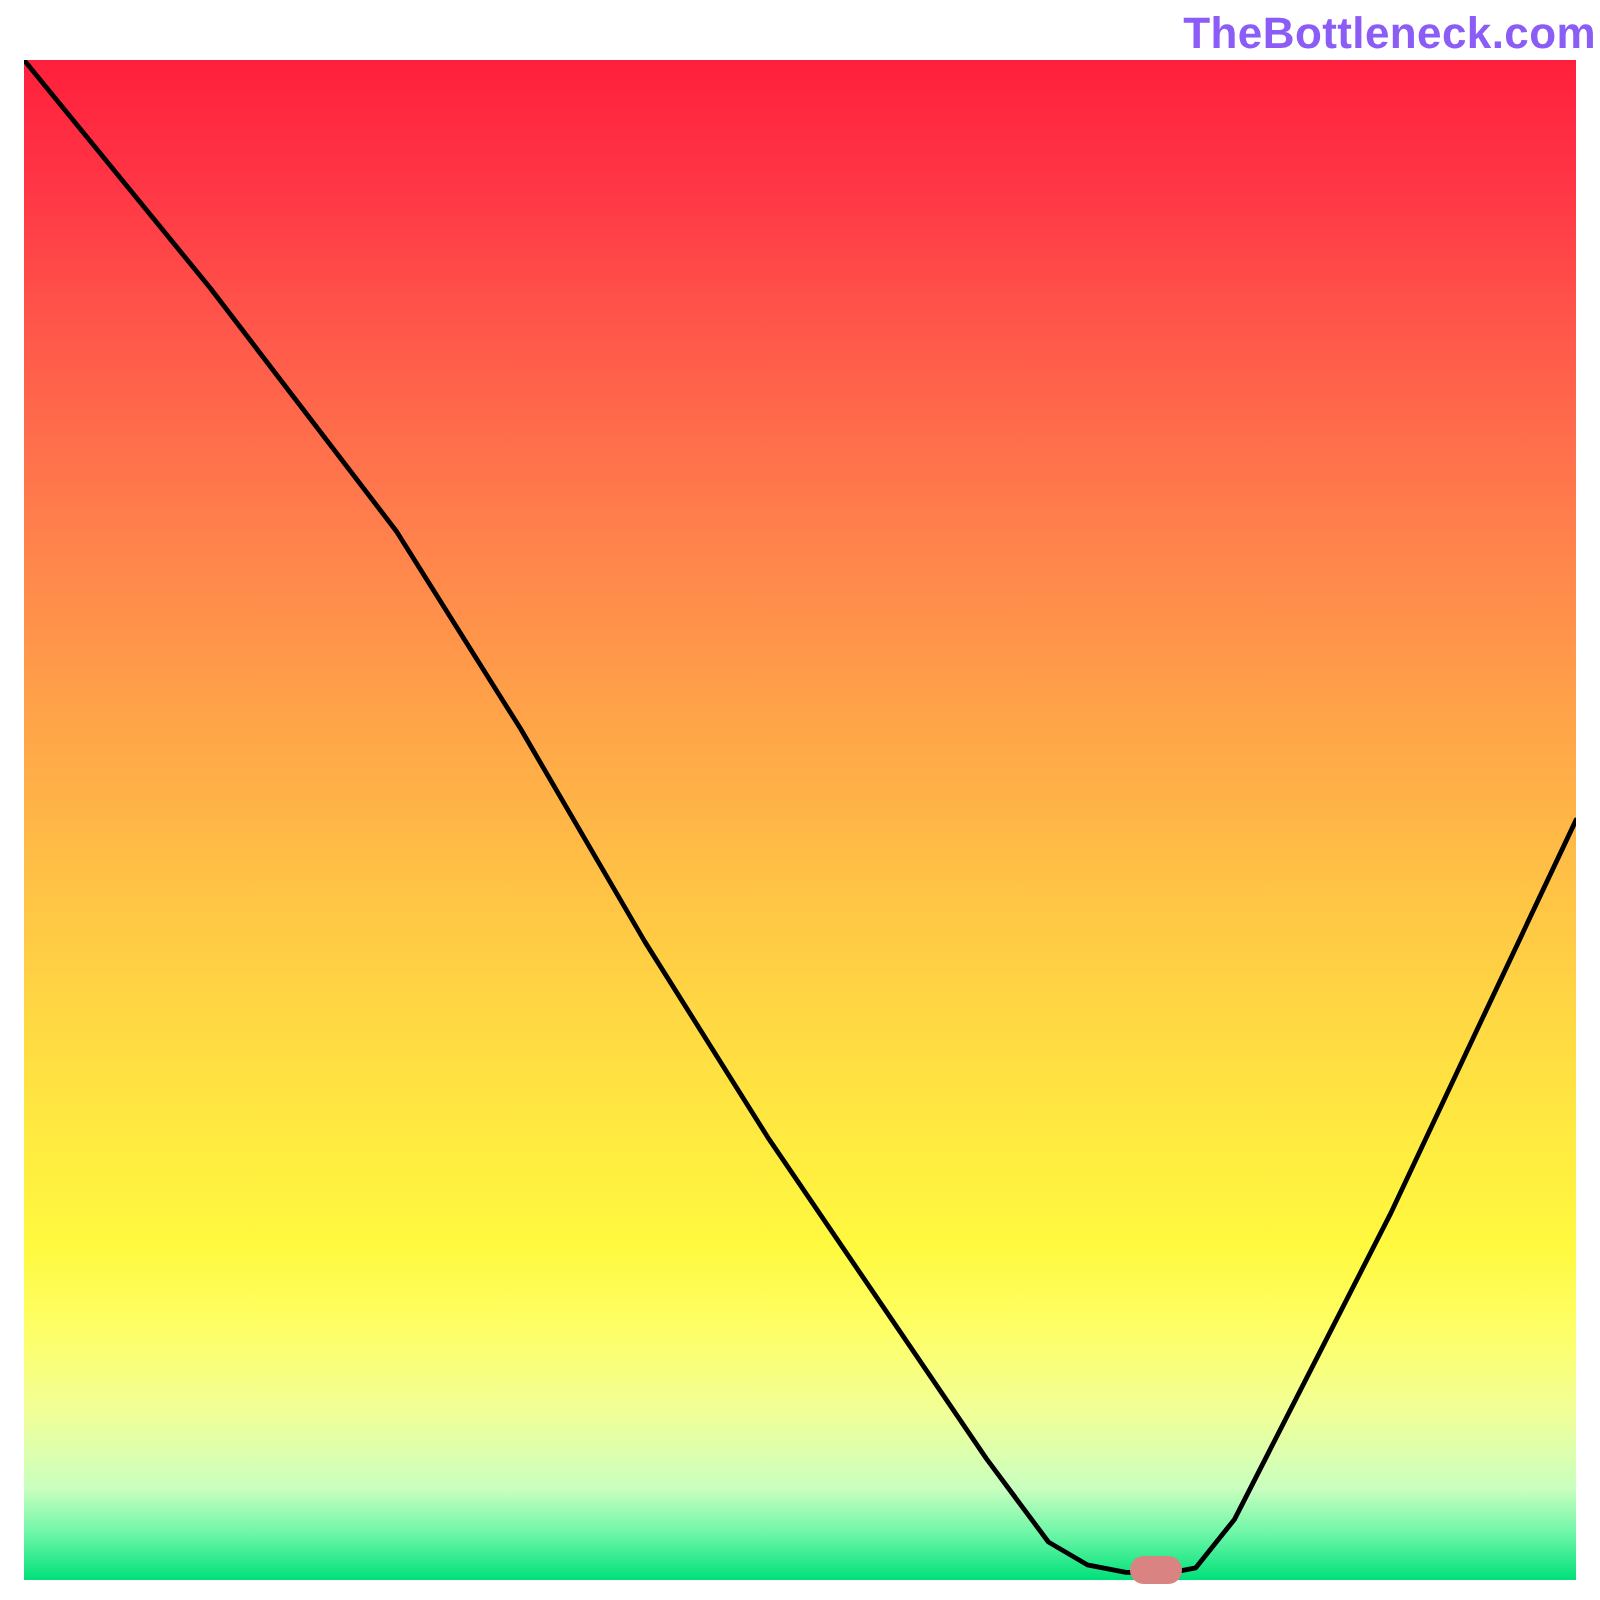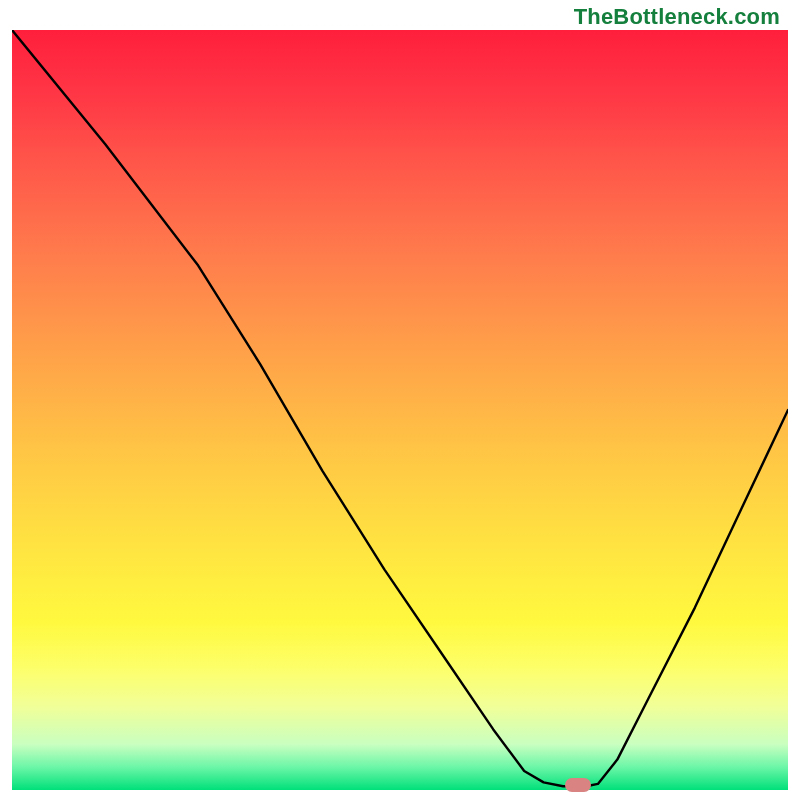--- a/index.html
+++ b/index.html
@@ -12,24 +12,24 @@
     font-family: Arial, Helvetica, sans-serif;
   }
   .chart-container {
     position: relative;
     width: 800px;
     height: 800px;
   }
   .watermark {
     position: absolute;
     top: 4px;
-    right: 20px;
+    right: 2px;
     font-size: 22px;
     font-weight: 600;
-    color: #15803d;
+    color: #8b5cf6;
     letter-spacing: 0.2px;
     user-select: none;
   }
   .plot-area {
     position: absolute;
     left: 12px;
     top: 30px;
     width: 776px;
     height: 760px;
     

